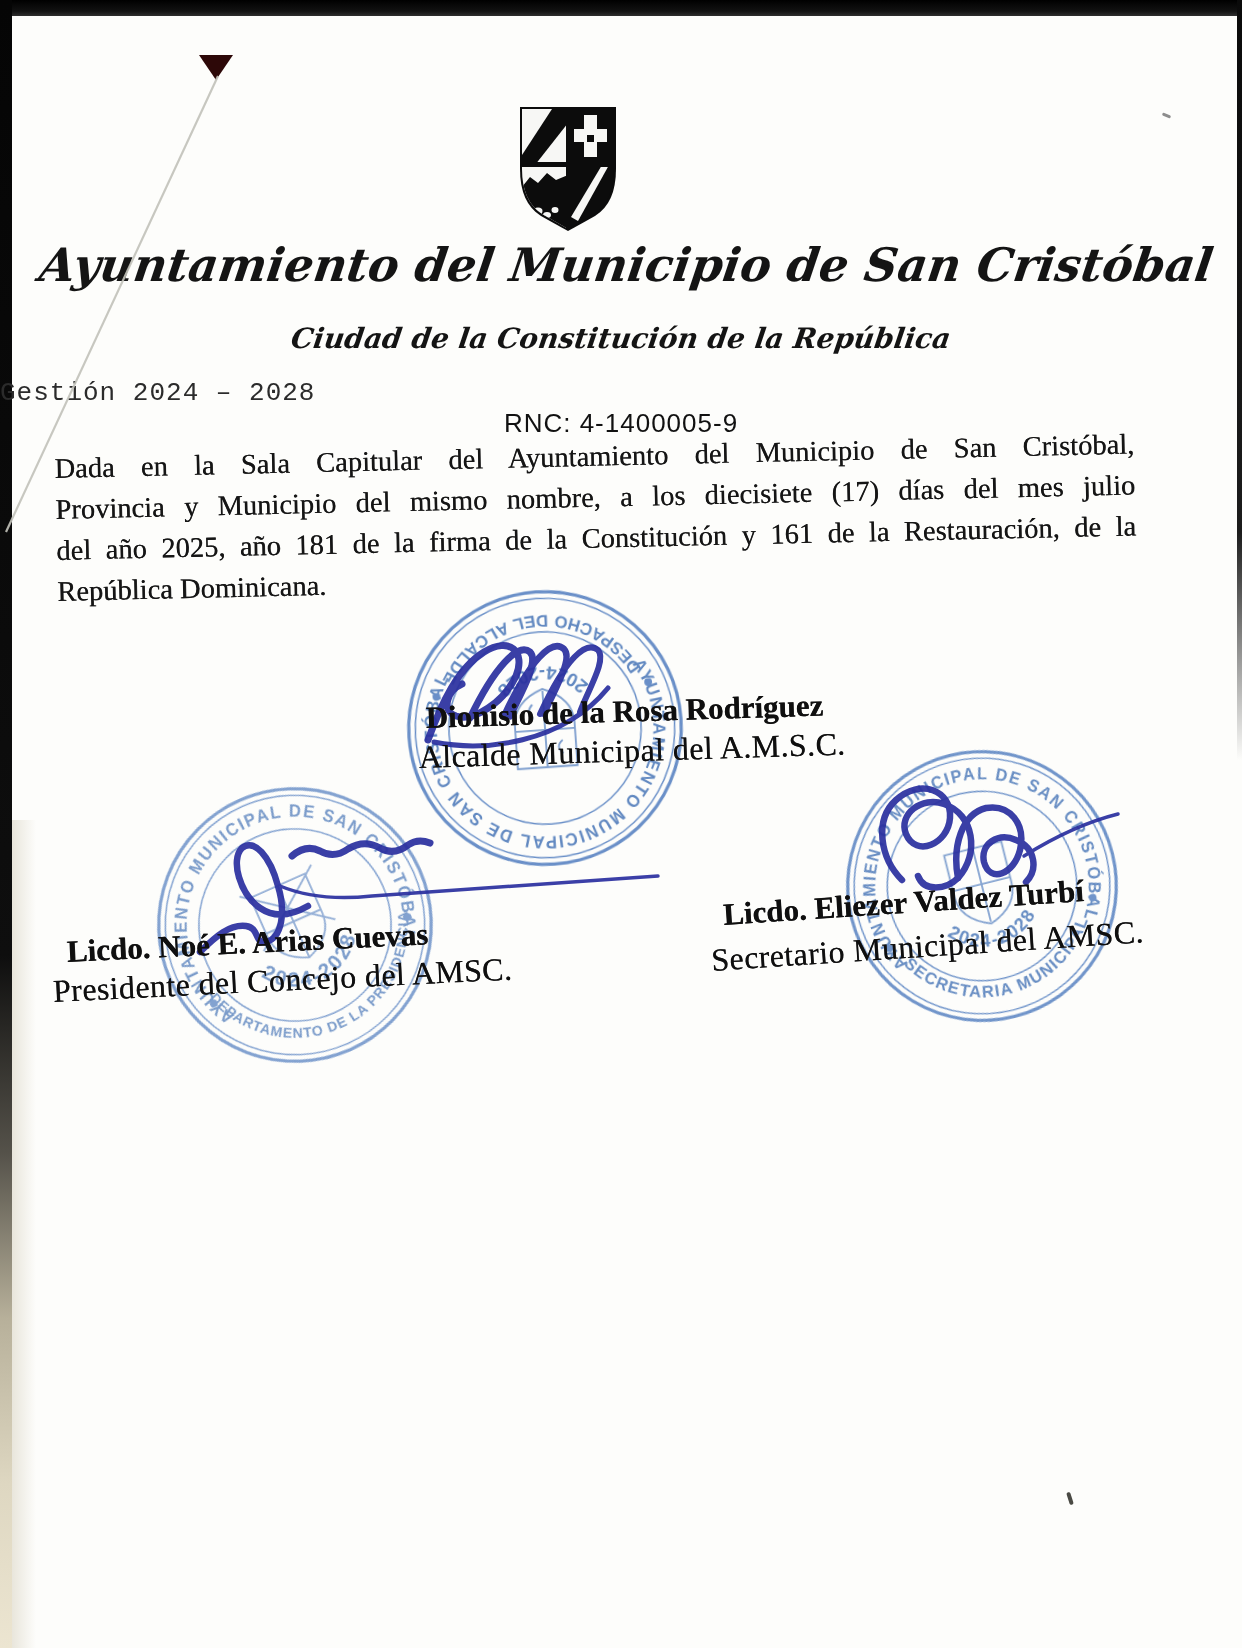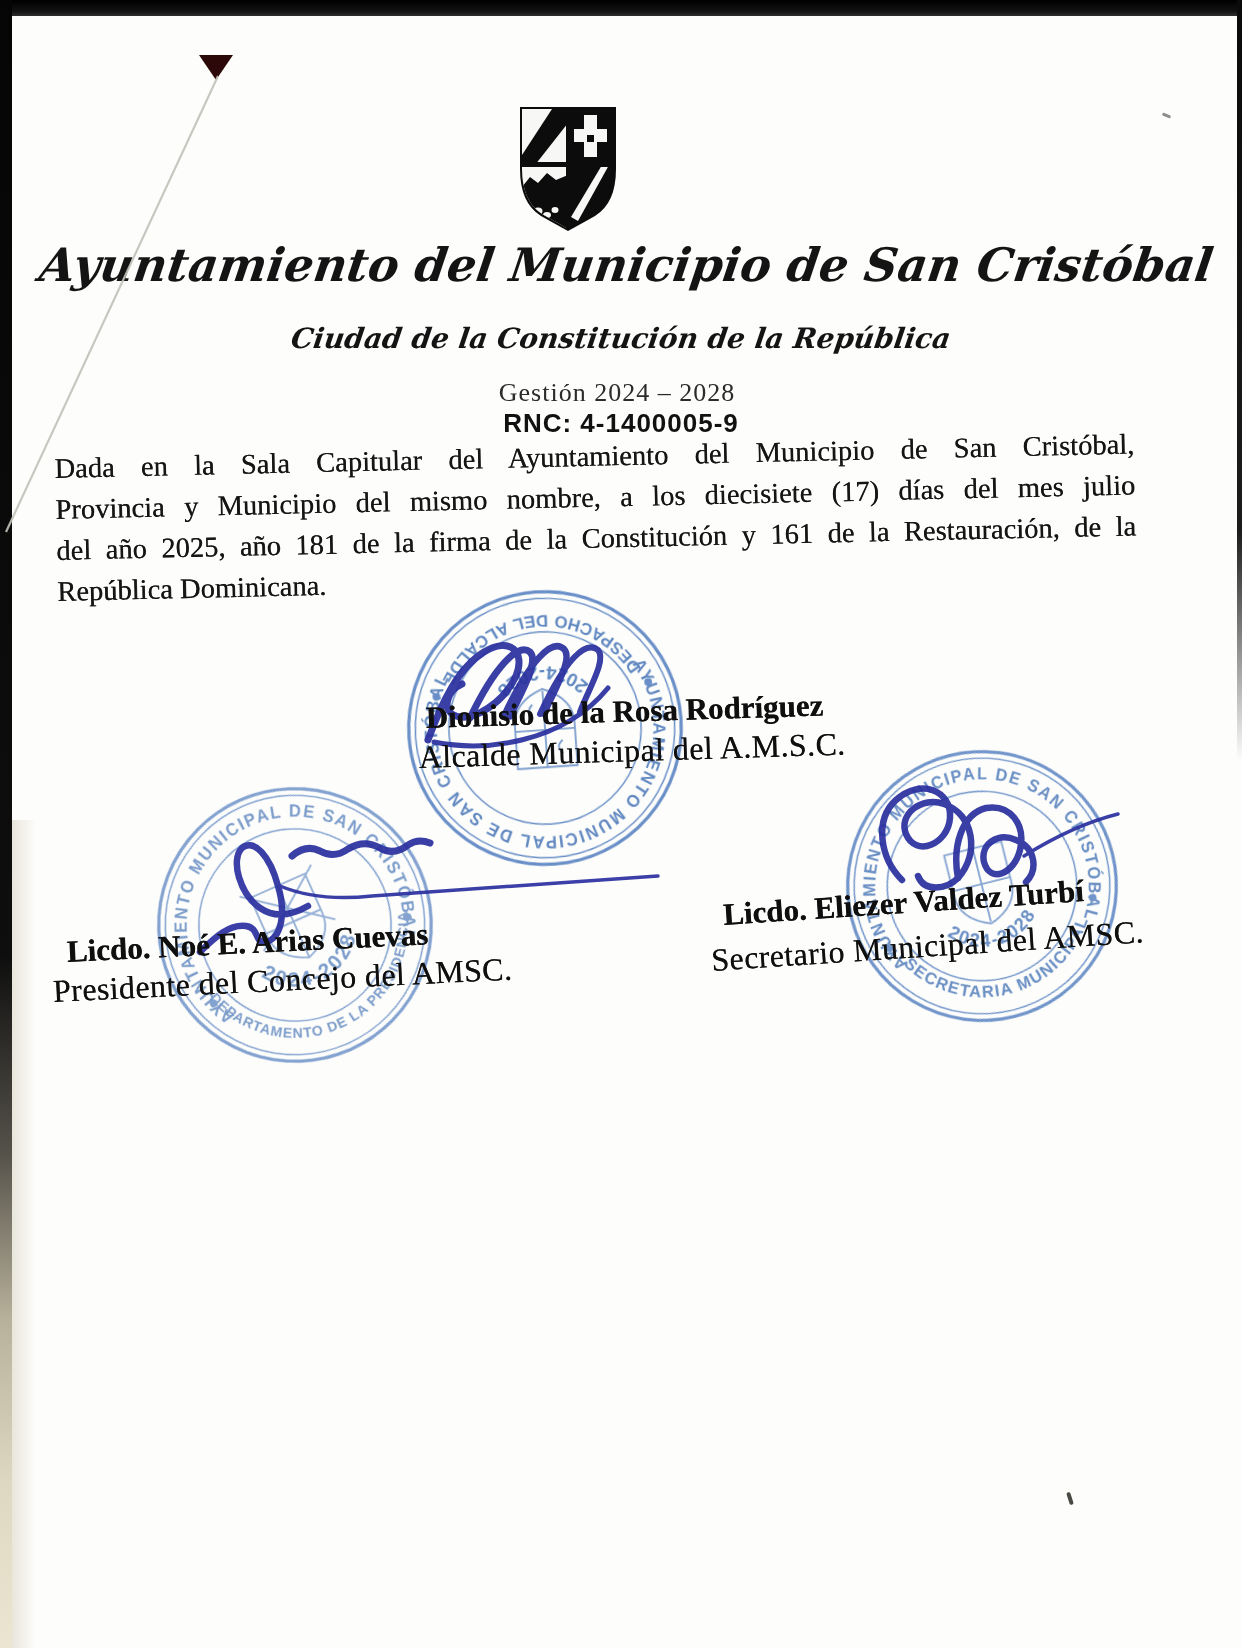--- a/index.html
+++ b/index.html
@@ -23,24 +23,24 @@
 
   
   .hdr{position:absolute;left:0;top:0;width:100%;color:#141414;}
   .shield{position:absolute;left:518px;top:106px;width:100px;height:126px;}
   .org-name{position:absolute;left:40px;right:40px;top:238px;text-align:center;
             font-family:"DejaVu Serif",serif;font-style:italic;font-weight:bold;
             font-size:46px;transform:skewX(-8deg);white-space:nowrap;}
   .tagline{position:absolute;left:40px;right:40px;top:322px;text-align:center;
            font-family:"DejaVu Serif",serif;font-style:italic;font-weight:bold;
            font-size:28px;transform:skewX(-8deg);white-space:nowrap;}
-  .gestion{position:absolute;left:0;right:8px;top:378px;text-align:center;
-           font-family:Liberation Serif, serif;font-size:26px;color:#2b2b2b;letter-spacing:1px;}
+  .gestion{position:absolute;left:0;right:8px;top:378px;
+           font-family:Liberation Mono, monospace;font-size:26px;color:#2b2b2b;letter-spacing:1px;}
   .rnc{position:absolute;left:0;right:0;top:408px;text-align:center;
-       font-family:"Liberation Sans",sans-serif;font-size:26px;font-weight:bold;color:#111;letter-spacing:1px;}
+       font-family:"Liberation Sans",sans-serif;font-size:26px;font-weight:normal;color:#111;letter-spacing:1px;}
 
   
   .body-text{position:absolute;left:54px;top:448px;width:1080px;
              font-size:28.5px;line-height:41px;color:#151515;
              transform:rotate(-1.3deg);transform-origin:left top;
              text-shadow:0.3px 0 0 #333;}
   .bline{text-align:justify;text-align-last:justify;white-space:nowrap;}
   .bline.last{text-align-last:left;}
 
   

